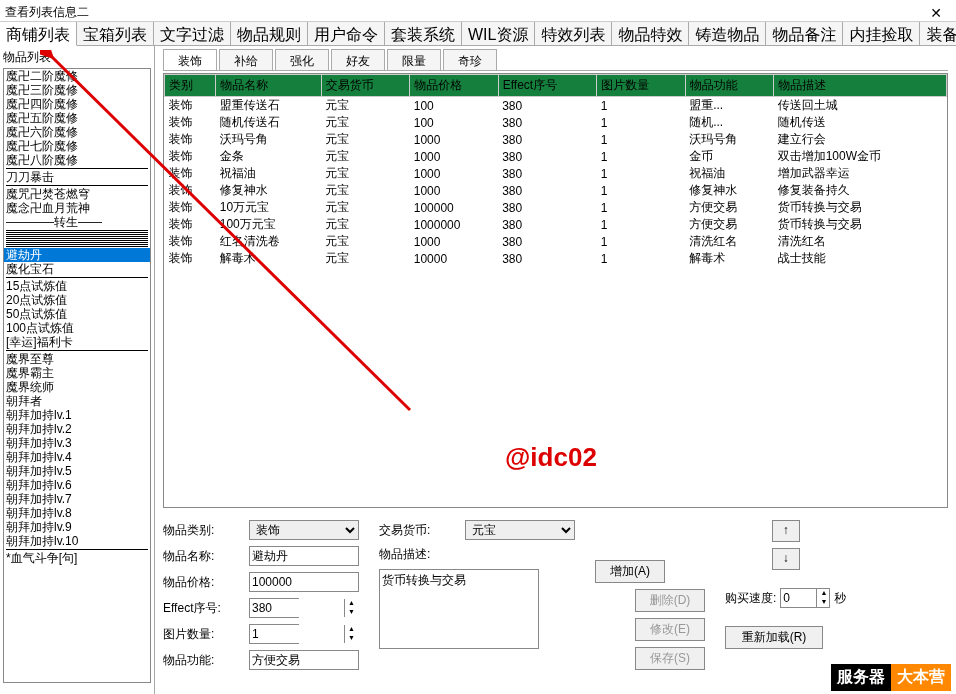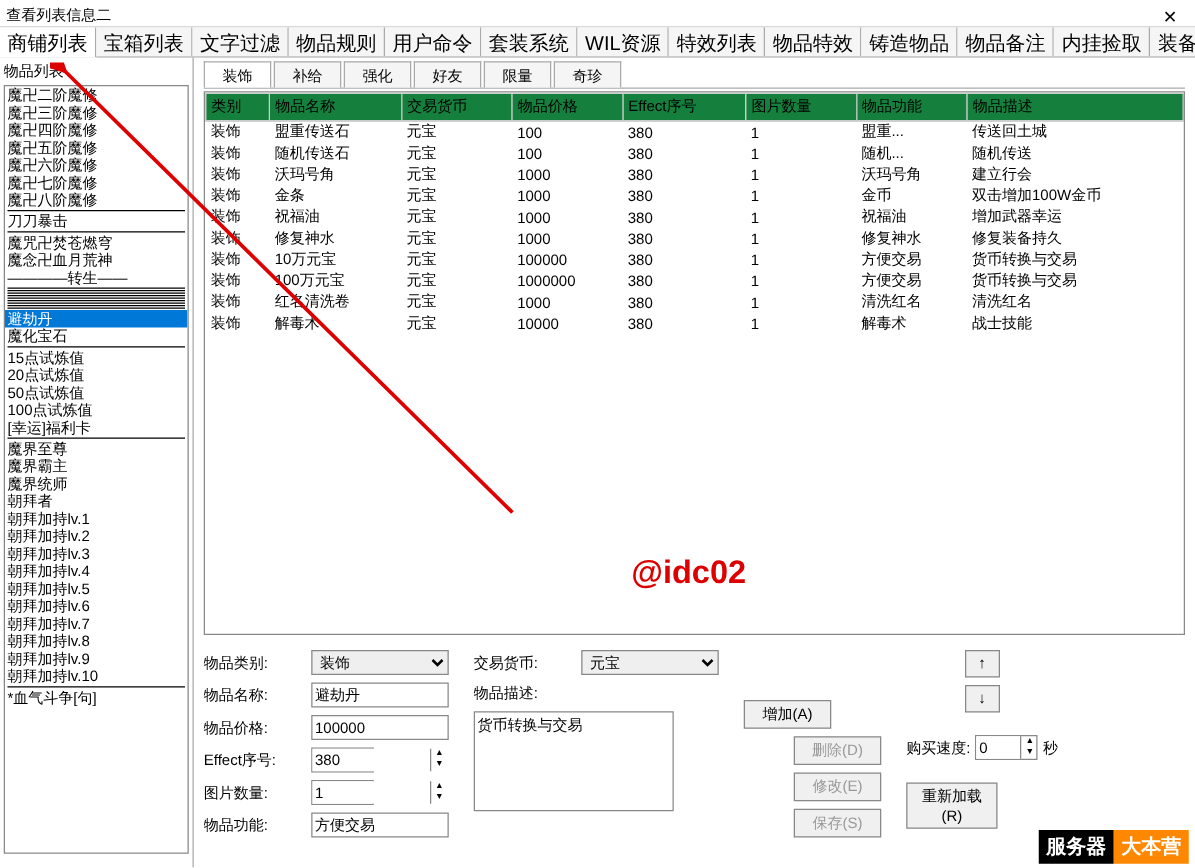--- a/index.html
+++ b/index.html
@@ -325,21 +325,21 @@
           <span>购买速度:</span>
           <div class="spinner">
               <input value="0" style="">
               <div class="spinner-btns">
                 <div>▲</div>
                 <div>▼</div>
               </div>
             </div>
           <span>秒</span>
         </div>
-        <div class="btn" style="width:73px">重新加载(R)</div>
+        <div class="btn" style="width:98px">重新加载(R)</div>
       </div>
     </div>
 
     <div class="watermark">@idc02</div>
   </div>
 </div>
 
 <svg class="red-arrow" width="380" height="370">
   <defs>
       <marker id="ah" markerWidth="12" markerHeight="12" refX="2" refY="6" orient="auto">

